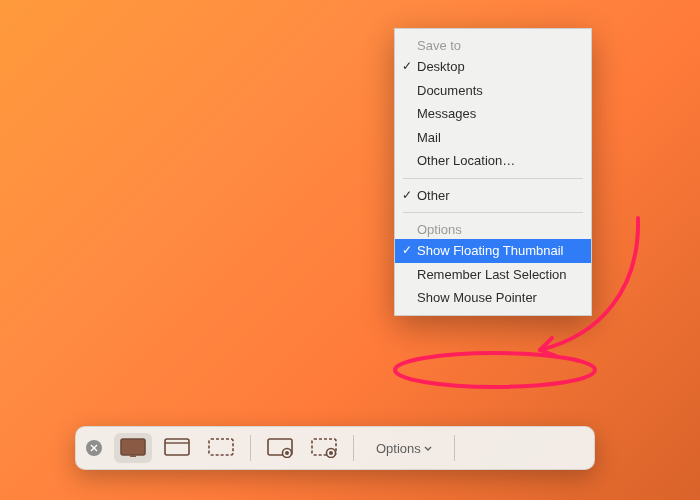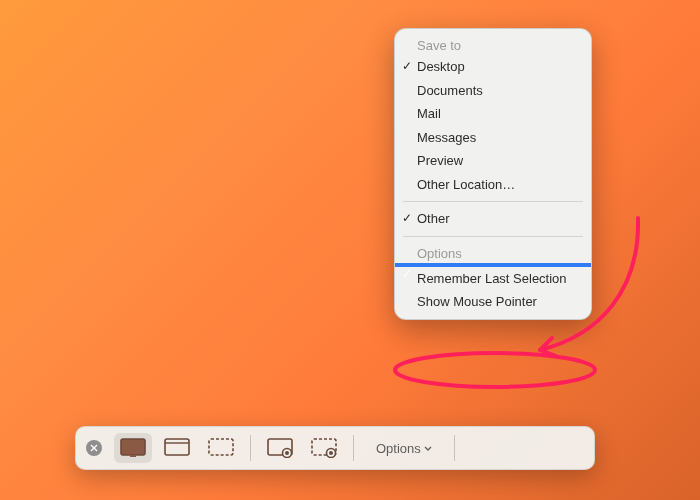--- a/index.html
+++ b/index.html
@@ -67,21 +67,21 @@
       color: #5d5d5d;
       gap: 3px;
       cursor: pointer;
     }
     .menu {
       position: absolute;
       top: 28px;
       left: 394px;
       width: 198px;
       background: #f1f1ef;
-      border-radius: 12px;
+      border-radius: 0;
       border: 0.5px solid rgba(0,0,0,0.15);
       box-shadow: 0 10px 30px rgba(0,0,0,0.3);
       padding: 5px 0;
       font-size: 13px;
     }
     .menu-section-header {
       color: #9a9a98;
       padding: 4px 22px 2px;
       font-size: 13px;
     }
@@ -166,33 +166,32 @@
   </div>
 
   <div class="divider"></div>
 
 </div>
 
 <div class="menu">
   <div class="menu-section-header">Save to</div>
   <div class="menu-item"><span class="check">✓</span><span>Desktop</span></div>
   <div class="menu-item"><span>Documents</span></div>
+  <div class="menu-item"><span>Messages</span></div>
   <div class="menu-item"><span>Mail</span></div>
-  <div class="menu-item"><span>Messages</span></div>
-  <div class="menu-item"><span>Preview</span></div>
   <div class="menu-item"><span>Other Location…</span></div>
 
   <div class="menu-sep"></div>
 
   <div class="menu-item"><span class="check">✓</span><span>Other</span></div>
 
   <div class="menu-sep"></div>
 
   <div class="menu-section-header">Options</div>
-  <div class="menu-item highlighted"><span class="check">✓</span></div>
+  <div class="menu-item highlighted"><span class="check">✓</span><span>Show Floating Thumbnail</span></div>
   <div class="menu-item"><span>Remember Last Selection</span></div>
   <div class="menu-item"><span>Show Mouse Pointer</span></div>
 </div>
 
 <svg class="annotation" width="700" height="500" style="top:0;left:0;">
 
   <path d="M 638 218 C 640 290, 600 335, 540 350" stroke="#ff1f5a" stroke-width="4" fill="none" stroke-linecap="round"></path>
 
   <path d="M 540 350 L 552 338 M 540 350 L 556 356" stroke="#ff1f5a" stroke-width="4" fill="none" stroke-linecap="round"></path>
 

